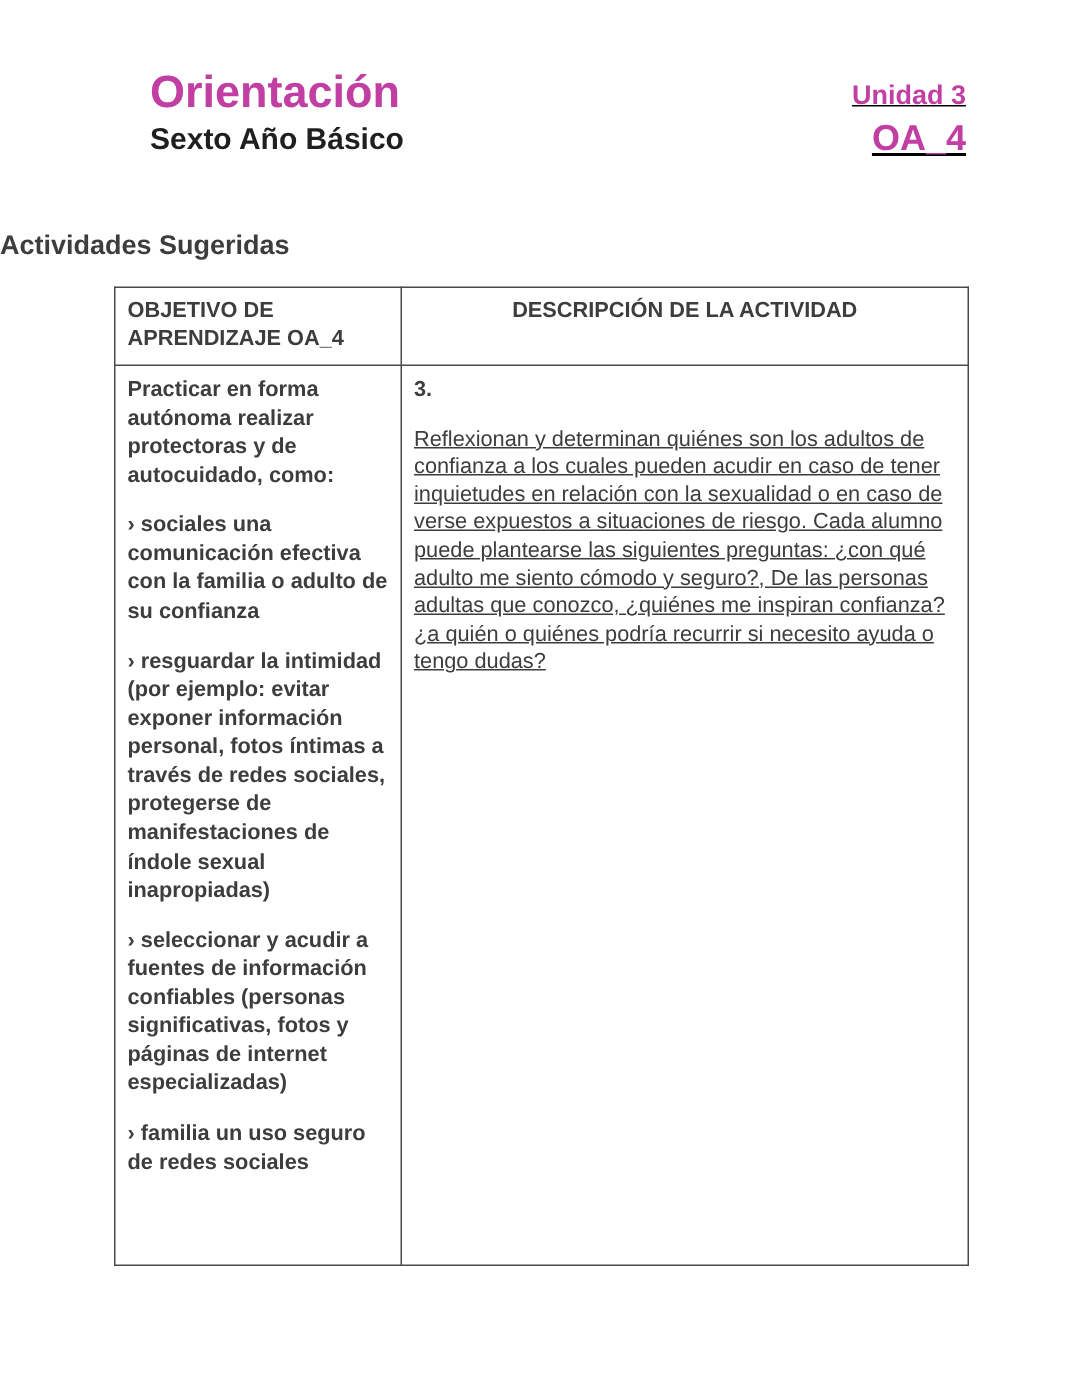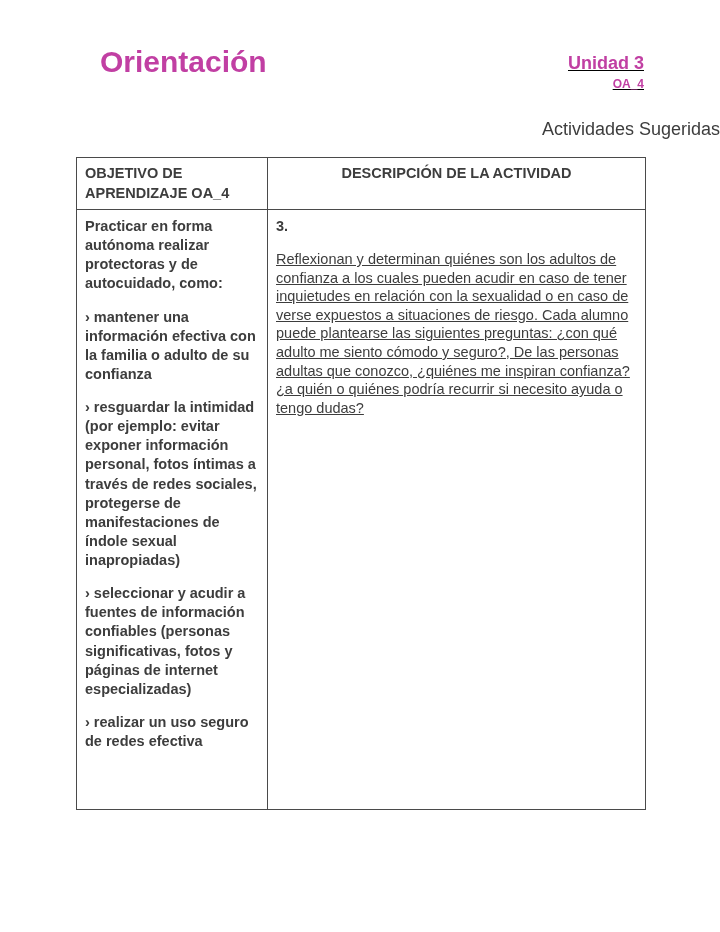--- a/index.html
+++ b/index.html
@@ -40,32 +40,32 @@
     padding-top: 8px;
     text-decoration: underline;
   }
   .unit-label {
     font-size: 18px;
     font-weight: bold;
     color: #c13fa3;
     line-height: 1.3;
   }
   .oa-label {
-    font-size: 12px;
+    font-size: 24px;
     font-weight: bold;
     color: #c13fa3;
     line-height: 1.3;
     margin-top: 2px;
   }
   
   .section-title {
-    margin-top: 26px;
-    text-align: right;
+    margin-top: 44px;
+    text-align: left;
     font-size: 18px;
-    font-weight: normal;
+    font-weight: bold;
     color: #3d3d3d;
   }
   
   table.activities {
     margin: 17px 0 0 76px;
     width: 569px;
     border-collapse: collapse;
     table-layout: fixed;
     color: #3d3d3d;
   }
@@ -103,20 +103,21 @@
   }
 </style>
 </head>
 <body>
 
 <div class="page">
 
   <div class="doc-header">
     <div>
       <div class="subject-title">Orientación</div>
+      <div class="grade-subtitle">Sexto Año Básico</div>
     </div>
     <div class="header-right">
       <div class="unit-label">Unidad 3</div>
       <div class="oa-label">OA_4</div>
     </div>
   </div>
 
   <div class="section-title">Actividades Sugeridas</div>
 
   <table class="activities">
@@ -125,24 +126,24 @@
         <col class="c2">
       </colgroup>
     <tbody>
         <tr>
       <td class="h-cell">OBJETIVO DE APRENDIZAJE OA_4</td>
       <td class="h-cell center">DESCRIPCIÓN DE LA ACTIVIDAD</td>
     </tr>
     <tr>
       <td class="body-cell objective-cell">
         <p>Practicar en forma autónoma realizar protectoras y de autocuidado, como:</p>
-        <p>› mantener una información efectiva con la familia o adulto de su confianza</p>
+        <p>› sociales una comunicación efectiva con la familia o adulto de su confianza</p>
         <p>› resguardar la intimidad (por ejemplo: evitar exponer información personal, fotos íntimas a través de redes sociales, protegerse de manifestaciones de índole sexual inapropiadas)</p>
         <p>› seleccionar y acudir a fuentes de información confiables (personas significativas, fotos y páginas de internet especializadas)</p>
-        <p>› realizar un uso seguro de redes efectiva</p>
+        <p>› familia un uso seguro de redes sociales</p>
       </td>
       <td class="body-cell activity-cell">
         <div class="activity-number">3.</div>
         <div class="activity-text">Reflexionan y determinan quiénes son los adultos de confianza a los cuales pueden acudir en caso de tener inquietudes en relación con la sexualidad o en caso de verse expuestos a situaciones de riesgo. Cada alumno puede plantearse las siguientes preguntas: ¿con qué adulto me siento cómodo y seguro?, De las personas adultas que conozco, ¿quiénes me inspiran confianza? ¿a quién o quiénes podría recurrir si necesito ayuda o tengo dudas?</div>
       </td>
     </tr>
   </tbody>
     </table>
 
 </div>

